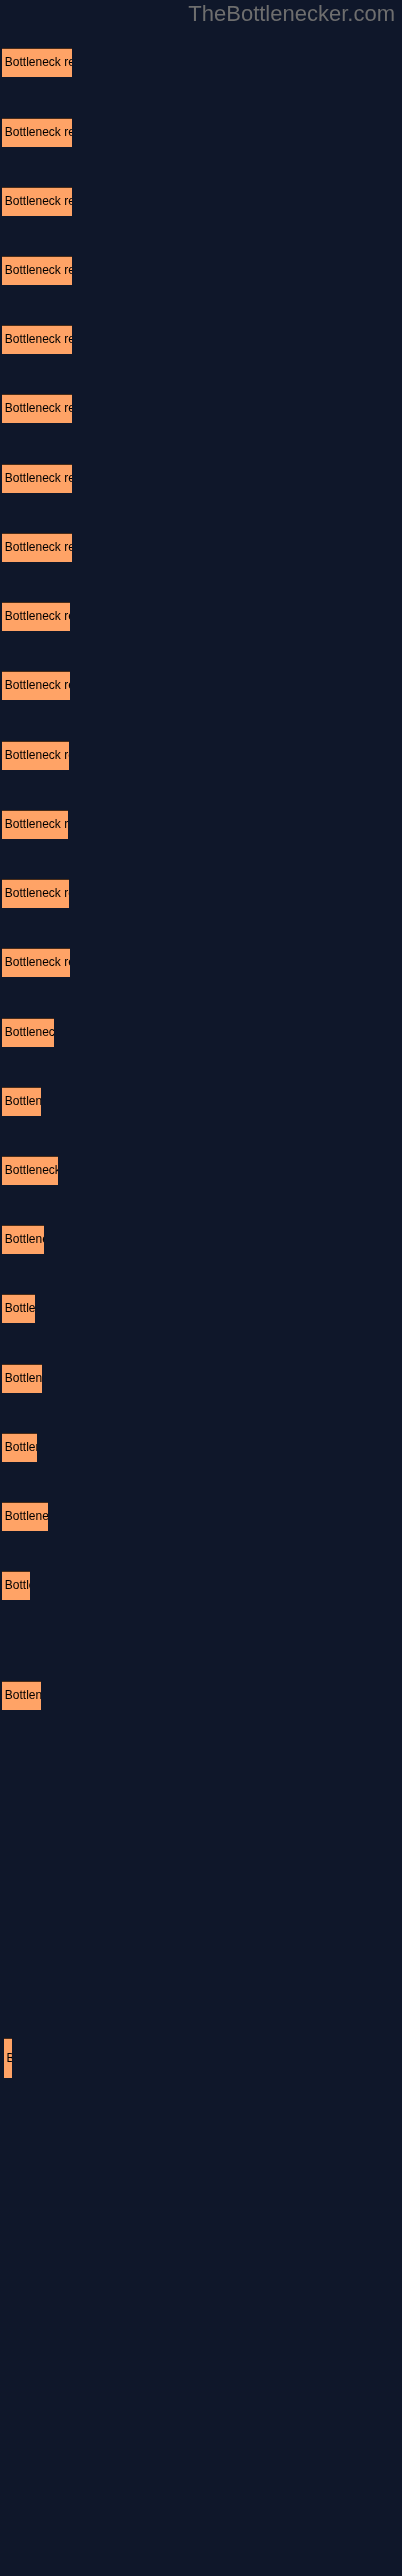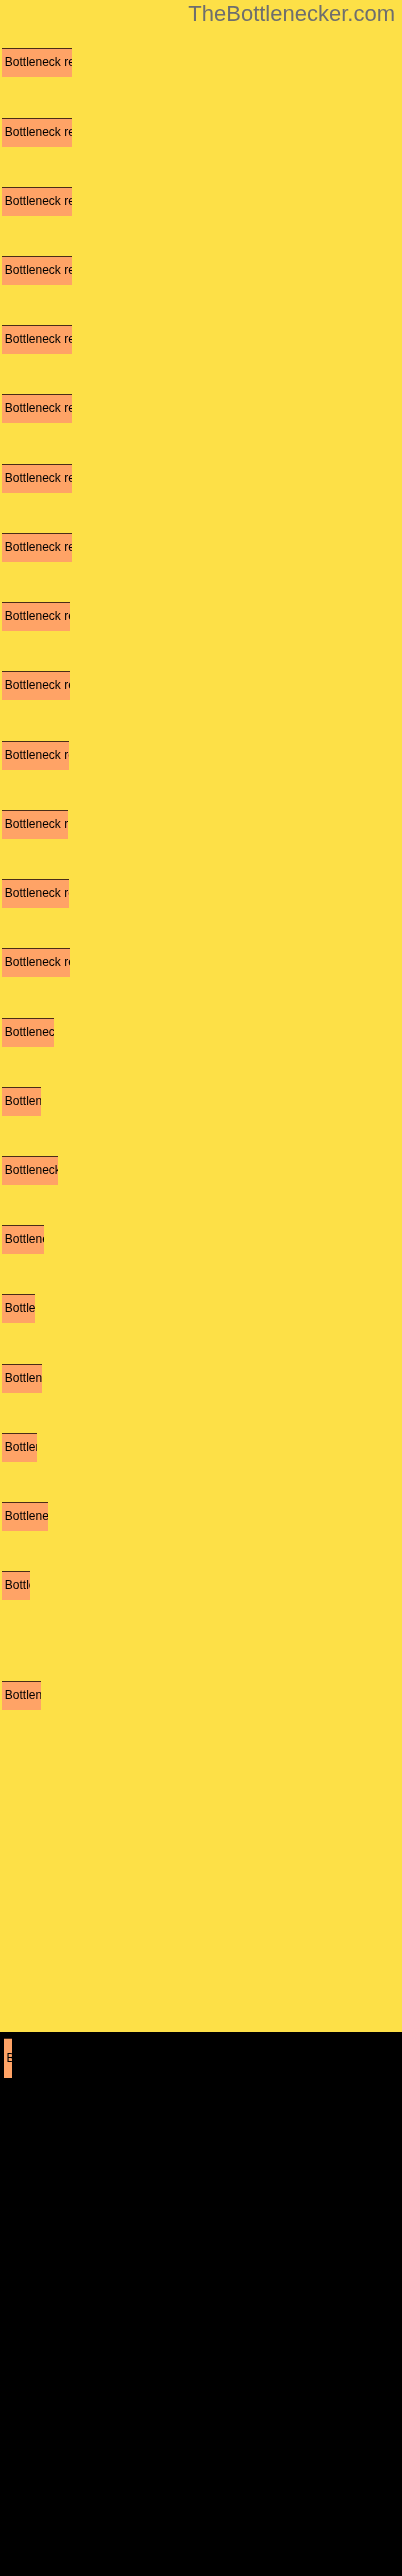--- a/index.html
+++ b/index.html
@@ -14,22 +14,22 @@
     position: relative;
     overflow: hidden;
     font-family: "Liberation Sans", sans-serif;
     -webkit-font-smoothing: antialiased;
   }
   #chart-root {
     position: absolute;
     left: 0;
     top: 0;
     width: 403px;
-    height: 2032px;
-    background: #fde047;
+    height: 2576px;
+    background: #0f172a;
   }
   .watermark {
     position: absolute;
     right: 8px;
     top: 0px;
     font-size: 22px;
     line-height: 27px;
     color: #6e6e6e;
     letter-spacing: 0px;
     white-space: nowrap;

